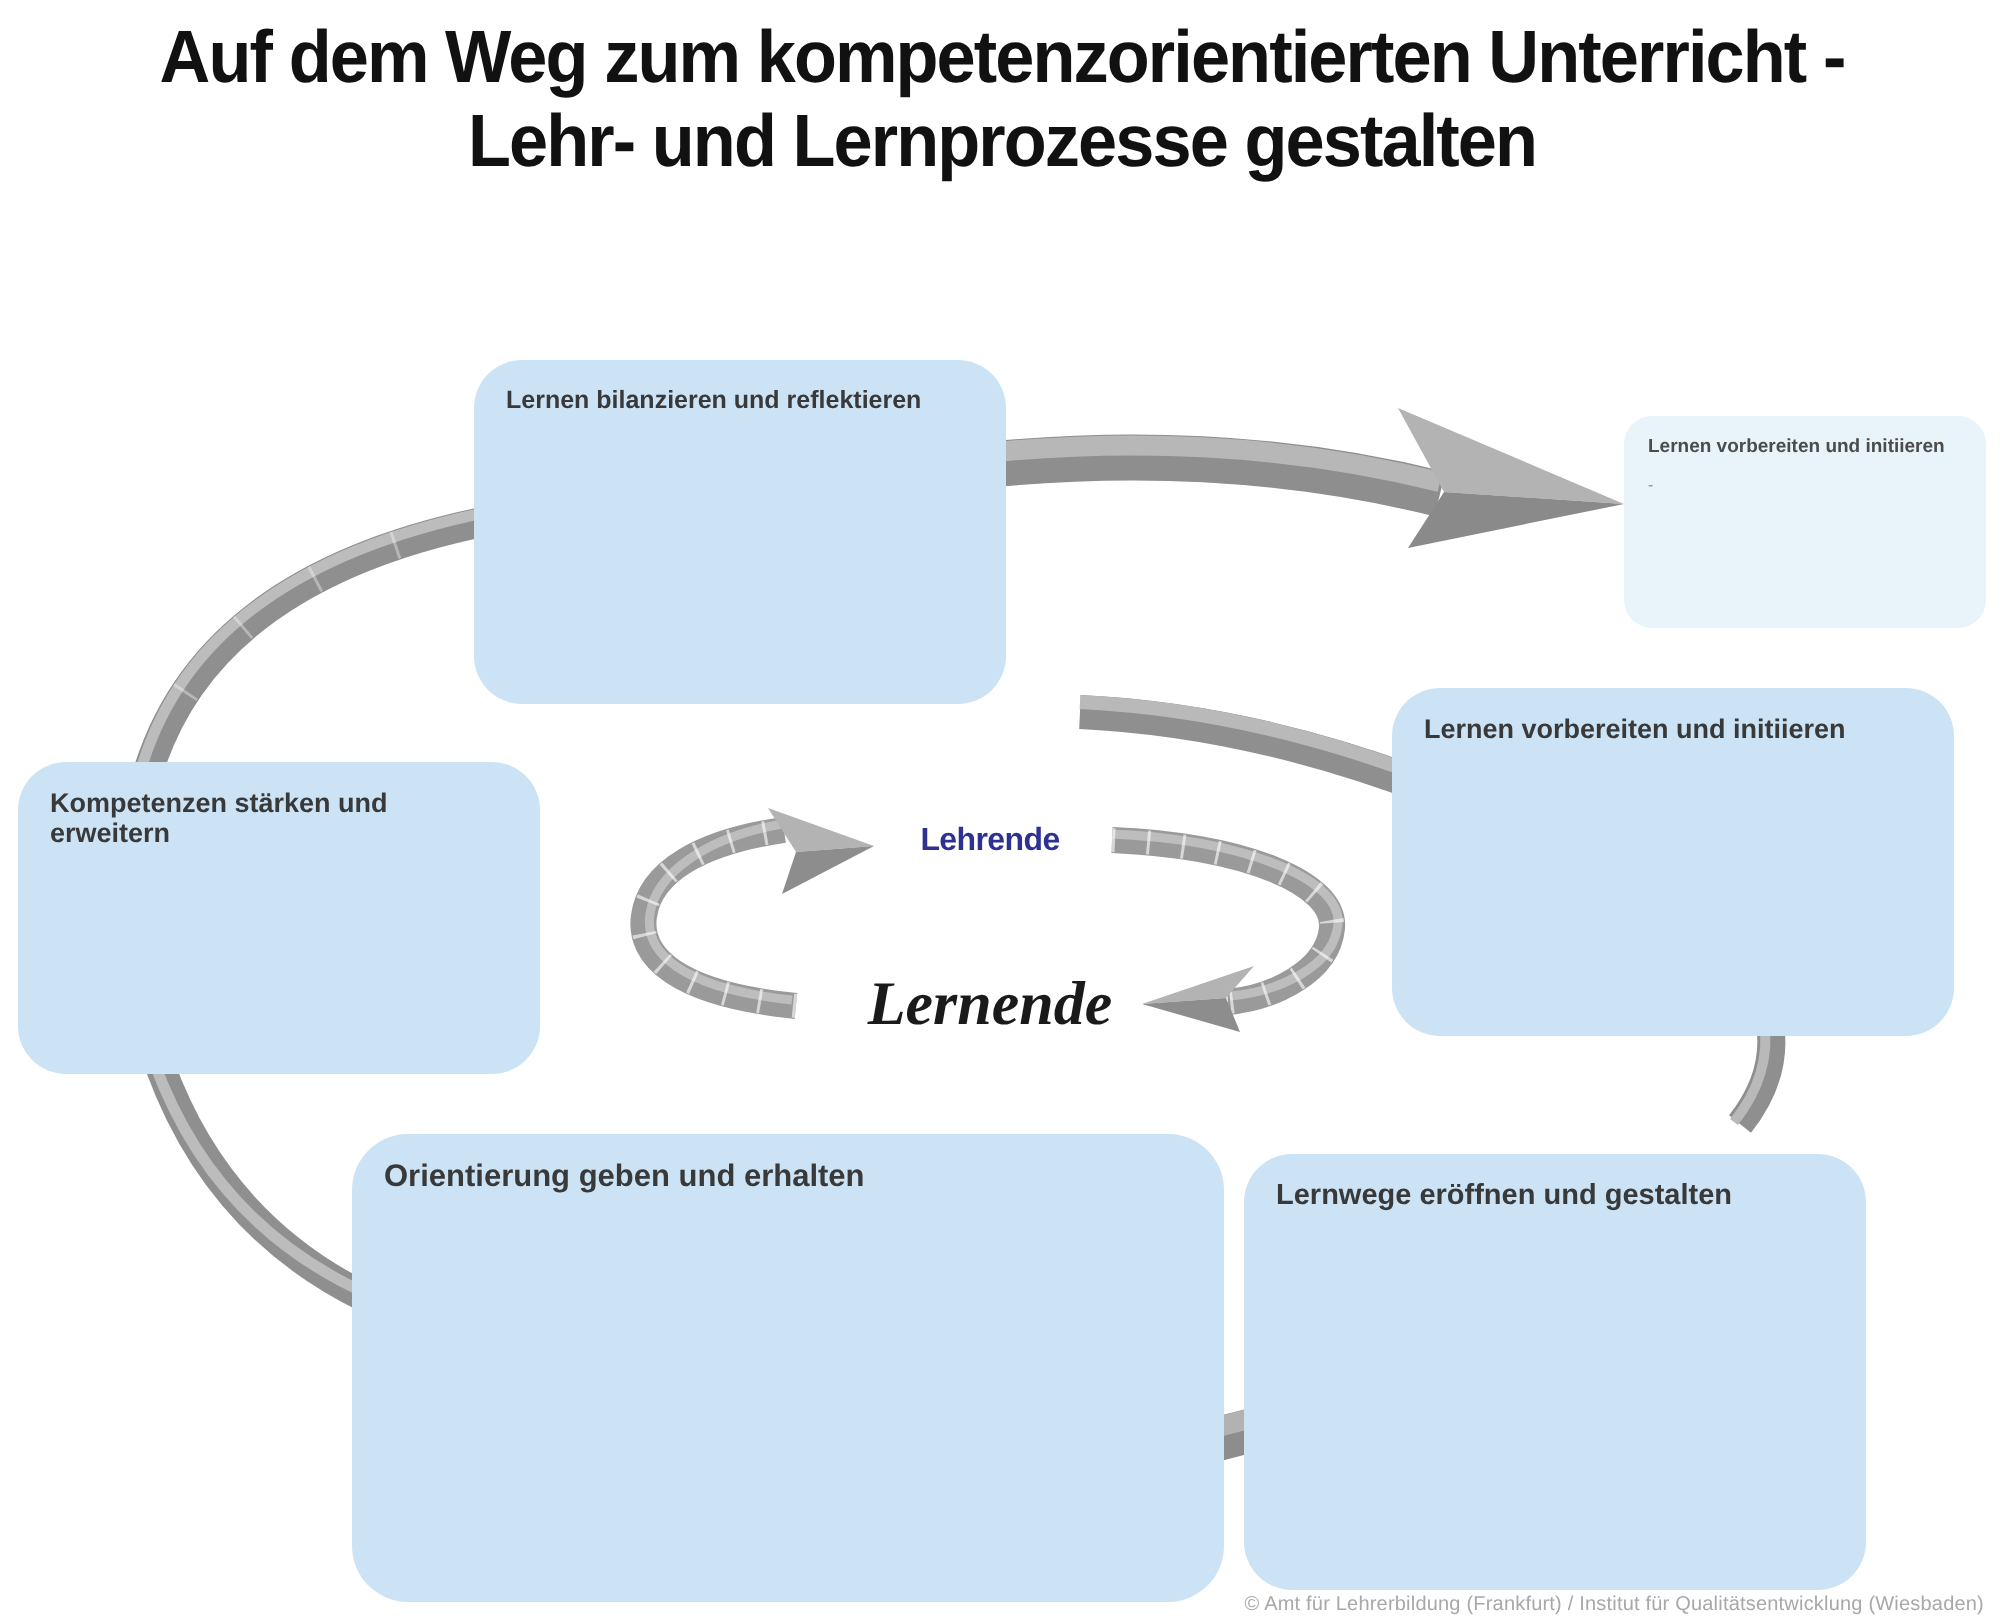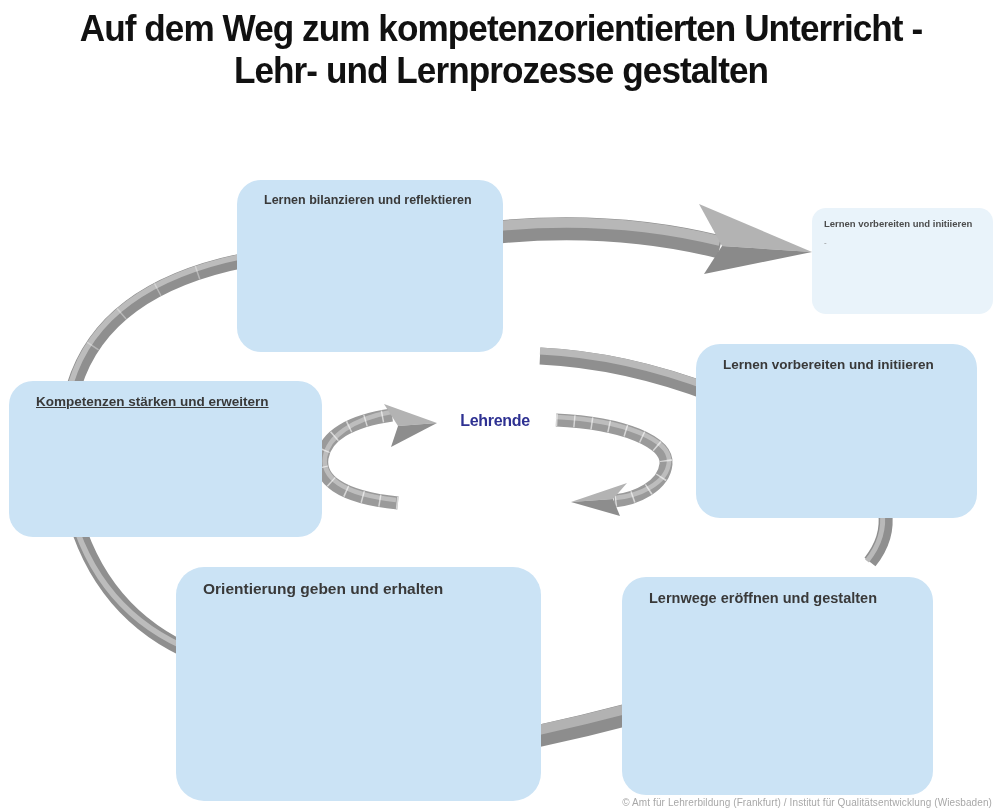--- a/index.html
+++ b/index.html
@@ -21,34 +21,34 @@
     color:#111;
     transform:scaleX(.95);
     transform-origin:50% 0;
   }
   .arrows-layer{position:absolute;left:0;top:0;z-index:1;}
   .box{
     position:absolute;z-index:2;
     background:#cbe3f5;
     border-radius:24px;
     box-sizing:border-box;
-    padding:13px 27px;
+    padding:13px 16px;
     font-weight:700;
     color:#393939;
   }
   .box-bilanzieren{left:237px;top:180px;width:266px;height:172px;font-size:12.5px;}
   .box-vorbereiten-klein{
     left:812px;top:208px;width:181px;height:106px;
     background:#e9f3fa;border-radius:14px;
     font-size:9.5px;color:#4c4c4c;padding:10px 12px;font-weight:700;
   }
   .box-vorbereiten-klein .note{display:block;margin-top:9px;font-size:8px;color:#8a8a8a;font-weight:400;}
   .box-vorbereiten{left:696px;top:344px;width:281px;height:174px;font-size:13.5px;}
-  .box-kompetenzen{left:9px;top:381px;width:313px;height:156px;font-size:13.5px;text-decoration:underline;}
-  .box-orientierung{left:176px;top:567px;width:365px;height:234px;font-size:15.5px;border-radius:28px;}
+  .box-kompetenzen{left:9px;top:381px;width:261px;height:156px;font-size:13.5px;}
+  .box-orientierung{left:176px;top:567px;width:436px;height:234px;font-size:15.5px;border-radius:28px;}
   .box-lernwege{left:622px;top:577px;width:311px;height:218px;font-size:14.5px;}
   .center-label{position:absolute;z-index:3;left:360px;width:270px;text-align:center;}
   .lehrende{top:412px;font-size:16px;font-weight:700;letter-spacing:-.3px;color:#2e3192;}
   .lernende{
     top:484px;
     font-family:"Liberation Serif",serif;
     font-style:italic;font-weight:700;
     font-size:31px;color:#1a1a1a;
   }
   .footer-credit{
@@ -137,16 +137,17 @@
 
   <div class="box box-orientierung">
     <span>Orientierung geben und erhalten</span>
   </div>
 
   <div class="box box-lernwege">
     <span>Lernwege eröffnen und gestalten</span>
   </div>
 
   <div class="center-label lehrende">Lehrende</div>
+  <div class="center-label lernende">Lernende</div>
 
   <div class="footer-credit">© Amt für Lehrerbildung (Frankfurt) / Institut für Qualitätsentwicklung (Wiesbaden)</div>
 
 </div>
 
 </body></html>

